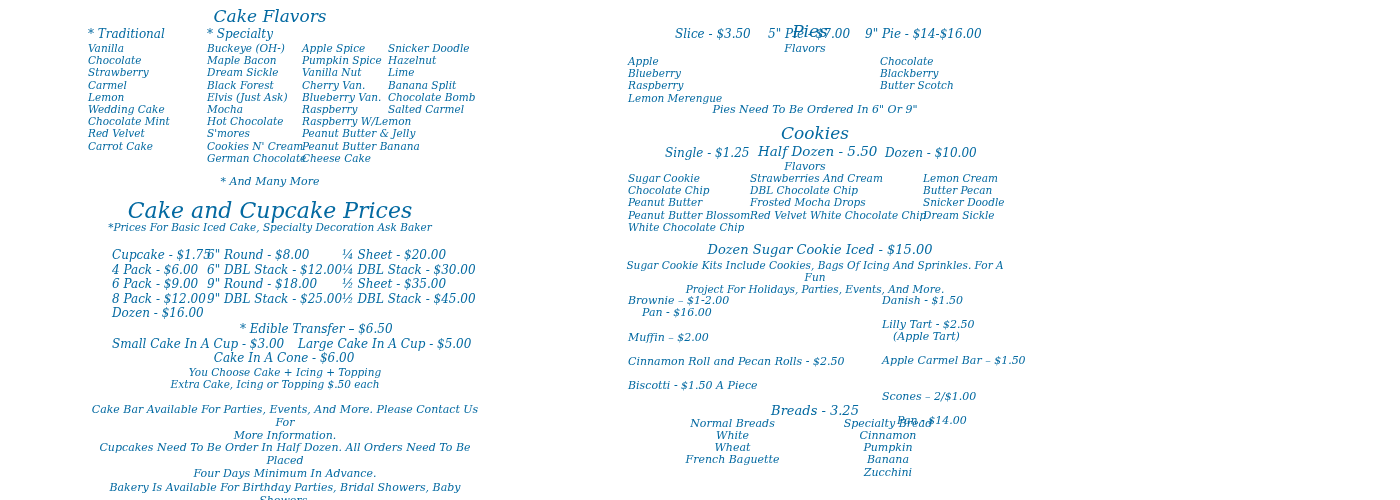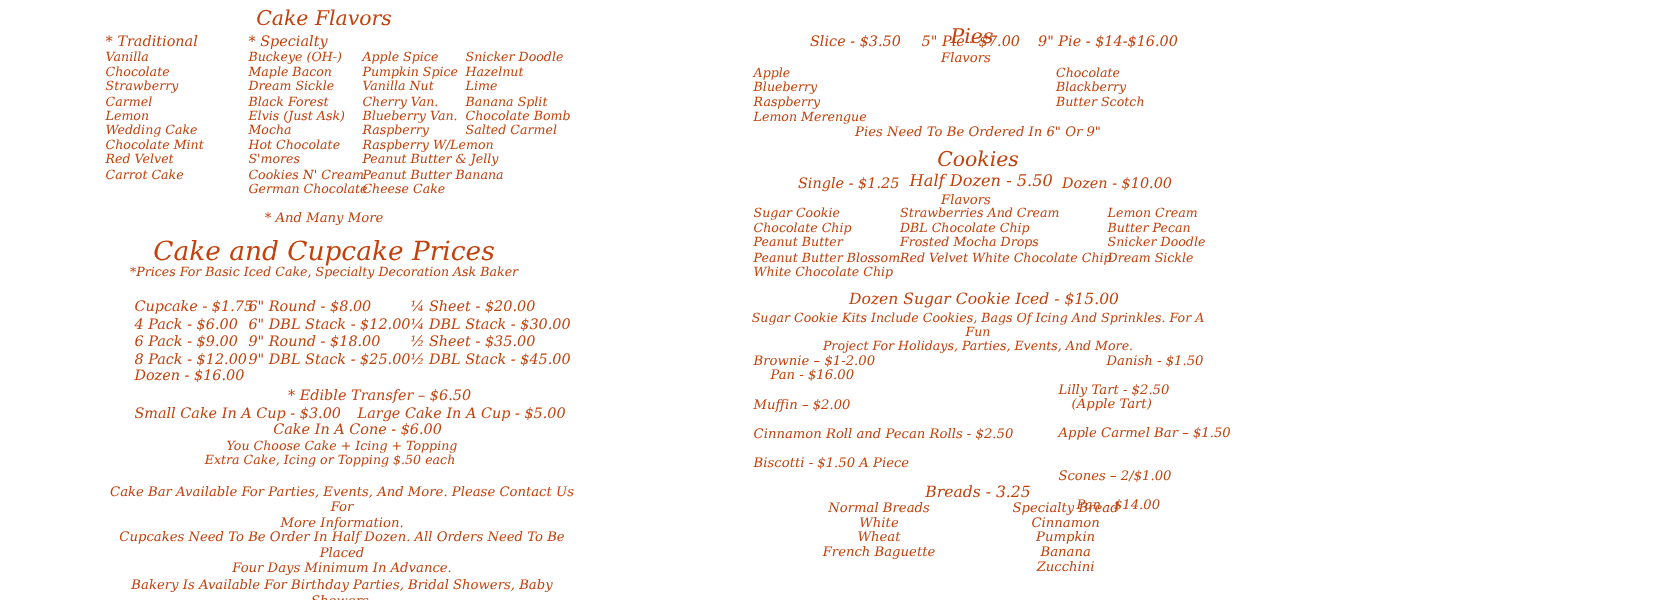--- a/index.html
+++ b/index.html
@@ -1,19 +1,19 @@
 <!DOCTYPE html>
 <html><head>
 <meta charset="utf-8">
 <style>
   html,body{margin:0;padding:0;background:#ffffff;}
   .page{
     position:relative;width:1284px;height:500px;background:#ffffff;
     font-family:"DejaVu Serif","Liberation Serif",serif;
-    font-style:italic;color:#c2410c;overflow:hidden;
+    font-style:italic;color:#0369a1;overflow:hidden;
   }
   .abs{position:absolute;}
   .center{text-align:center;}
   .title{font-size:17px;font-weight:normal;margin:0;}
   .subtitle-sm{font-size:10.5px;}
   .hdr{font-size:12px;white-space:nowrap;}
   .list .line{font-size:10.5px;line-height:12.2px;white-space:nowrap;}
   .price-list .line{font-size:12px;line-height:14.6px;white-space:nowrap;}
   .price-line{font-size:12px;white-space:nowrap;}
   .note{font-size:11px;line-height:13px;}
@@ -98,21 +98,21 @@
   <div class="abs price-line" style="left:240px;top:322px;">* Edible Transfer – $6.50</div>
   <div class="abs price-list" style="left:342px;top:248px;">
       <div class="line">¼ Sheet  -  $20.00</div>
       <div class="line">¼ DBL Stack - $30.00</div>
       <div class="line">½ Sheet   -  $35.00</div>
       <div class="line">½ DBL Stack - $45.00</div>
     </div>
 
   <div class="abs price-line" style="left:112px;top:337px;">Small Cake In A Cup - $3.00</div>
   <div class="abs price-line" style="left:298px;top:337px;">Large Cake In A Cup - $5.00</div>
-  <div class="abs price-line center" style="left:188px;top:351px;width:220px;">Cake In A Cone - $6.00</div>
+  <div class="abs price-line center" style="left:174px;top:351px;width:220px;">Cake In A Cone - $6.00</div>
   <div class="abs subtitle-sm center" style="left:175px;top:366px;width:220px;">You Choose Cake + Icing + Topping</div>
   <div class="abs subtitle-sm center" style="left:165px;top:378px;width:220px;">Extra Cake, Icing or Topping $.50 each</div>
 
   <div class="abs note center" style="left:85px;top:403px;width:400px;">
     <div>Cake Bar Available For Parties, Events, And More. Please Contact Us For</div>
     <div>More Information.</div>
   </div>
   <div class="abs note center" style="left:85px;top:441px;width:400px;">
     <div>Cupcakes Need To Be Order In Half Dozen. All Orders Need To Be Placed</div>
     <div>Four Days Minimum In Advance.</div>
@@ -166,21 +166,21 @@
     <div>Sugar Cookie Kits Include Cookies, Bags Of Icing And Sprinkles. For A Fun</div>
     <div>Project For Holidays, Parties, Events, And More.</div>
   </div>
 
   <div class="abs pastry" style="left:628px;top:294px;">Brownie – $1-2.00</div>
   <div class="abs pastry" style="left:642px;top:306px;">Pan - $16.00</div>
   <div class="abs pastry" style="left:628px;top:331px;">Muffin – $2.00</div>
   <div class="abs pastry" style="left:628px;top:355px;">Cinnamon Roll and Pecan Rolls - $2.50</div>
   <div class="abs pastry" style="left:628px;top:379px;">Biscotti - $1.50 A Piece</div>
 
-  <div class="abs pastry" style="left:882px;top:294px;margin-left:40px;">Danish - $1.50</div>
+  <div class="abs pastry" style="left:882px;top:294px;">Danish - $1.50</div>
   <div class="abs pastry" style="left:882px;top:318px;">Lilly Tart - $2.50</div>
   <div class="abs pastry" style="left:893px;top:330px;">(Apple Tart)</div>
   <div class="abs pastry" style="left:882px;top:354px;">Apple Carmel Bar – $1.50</div>
   <div class="abs pastry" style="left:897px;top:366px;margin-top:48px;">Pan - $14.00</div>
   <div class="abs pastry" style="left:882px;top:390px;">Scones – 2/$1.00</div>
 
   <div class="abs center" style="left:735px;top:403px;width:160px;font-size:13px;">Breads - 3.25</div>
   <div class="abs center bread-col" style="left:828px;top:417px;width:120px;">
     <div class="hdr">Specialty Bread</div>
     <div>

